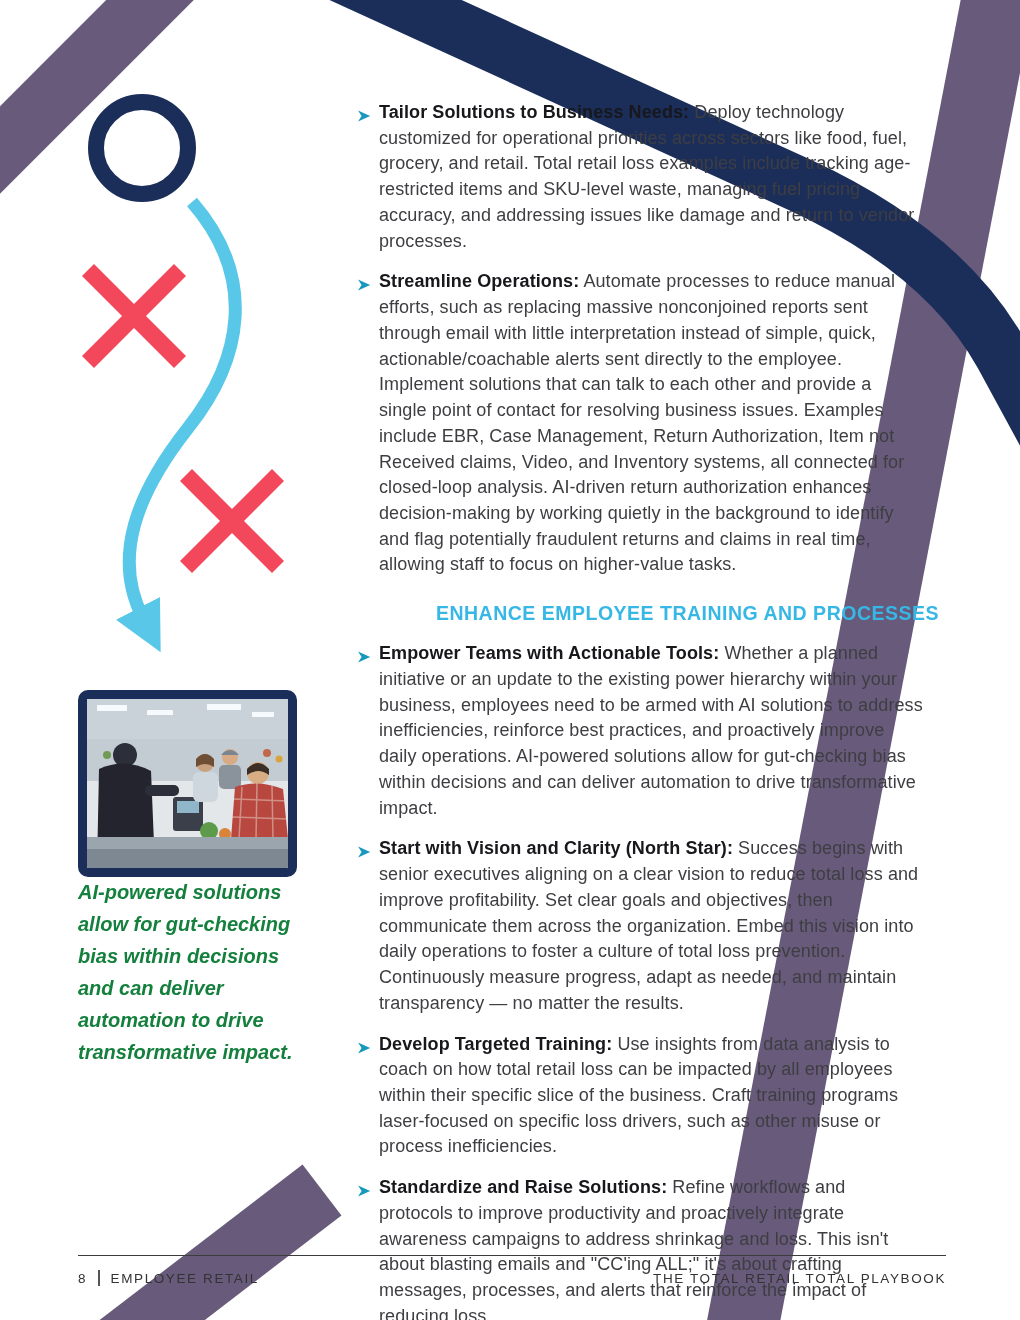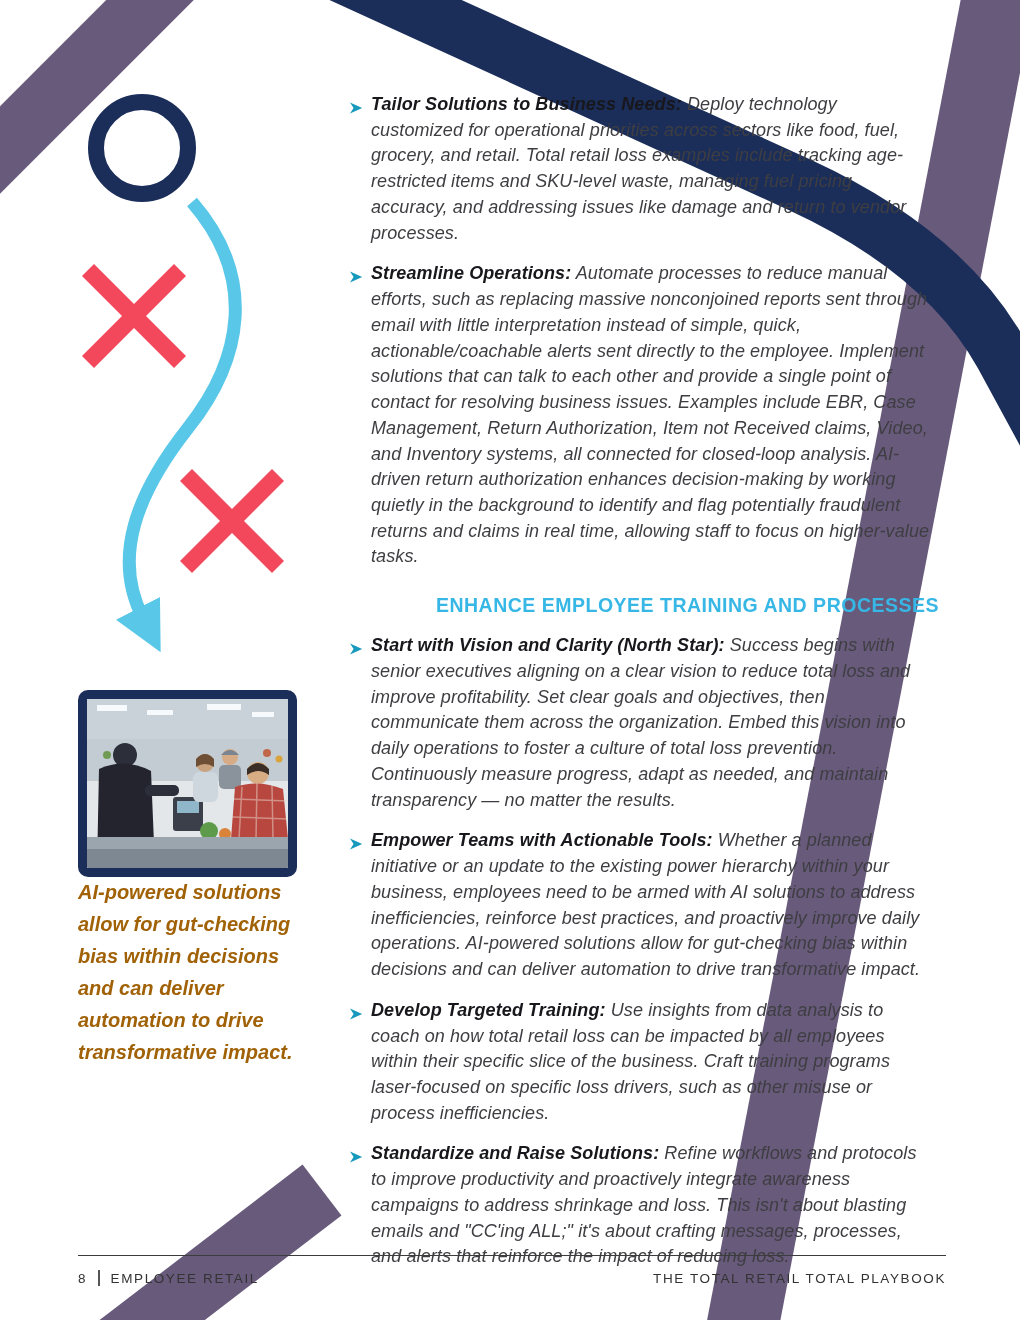--- a/index.html
+++ b/index.html
@@ -13,26 +13,26 @@
   
   .photo{
     position:absolute;left:78px;top:690px;width:219px;height:187px;
     border:9px solid #1b2e5a;border-radius:10px;box-sizing:border-box;
     overflow:hidden;background:#dde3e8;
   }
   .photo svg{display:block;width:100%;height:100%;}
   .caption{
     position:absolute;left:78px;top:876px;width:240px;margin:0;
     font-style:italic;font-weight:700;font-size:20px;line-height:1.6;
-    color:#a16207;
+    color:#15803d;
   }
 
   
   .main-col{position:absolute;left:341px;top:84px;width:598px;}
-  ul.bullets{list-style:none;margin:8px;padding:0;font-style:italic;}
+  ul.bullets{list-style:none;margin:16px;padding:0;}
   ul.bullets li{
     position:relative;padding-left:22px;margin:0 0 15px 0;
     font-size:18px;line-height:1.43;letter-spacing:.1px;color:#3e3e42;
   }
   ul.bullets li .lead{font-weight:700;color:#17171c;}
   .b-icon{position:absolute;left:0;top:5px;width:14px;height:14px;}
   h2.sec{
     margin:24px 0 16px 0;font-size:19.5px;letter-spacing:.5px;
     color:#36b7e5;font-weight:700;text-align:right;
   }
@@ -154,31 +154,31 @@
 
       <h2 class="sec">ENHANCE EMPLOYEE TRAINING AND PROCESSES</h2>
 
       <ul class="bullets">
         <li>
           <span class="b-icon">
             <svg width="14" height="14" viewBox="0 0 14 14">
                 <polygon points="1,1.5 13.2,7 1,12.5 4.6,7" fill="#1798bd"></polygon>
               </svg>
           </span>
+          <span class="lead">Empower Teams with Actionable Tools:</span>
+          <span>Whether a planned initiative or an update to the existing power hierarchy within your business, employees need to be armed with AI solutions to address inefficiencies, reinforce best practices, and proactively improve daily operations. AI-powered solutions allow for gut-checking bias within decisions and can deliver automation to drive transformative impact.</span>
+        </li>
+        <li>
+          <span class="b-icon">
+            <svg width="14" height="14" viewBox="0 0 14 14">
+                <polygon points="1,1.5 13.2,7 1,12.5 4.6,7" fill="#1798bd"></polygon>
+              </svg>
+          </span>
           <span class="lead">Start with Vision and Clarity (North Star):</span>
           <span>Success begins with senior executives aligning on a clear vision to reduce total loss and improve profitability. Set clear goals and objectives, then communicate them across the organization. Embed this vision into daily operations to foster a culture of total loss prevention. Continuously measure progress, adapt as needed, and maintain transparency — no matter the results.</span>
-        </li>
-        <li>
-          <span class="b-icon">
-            <svg width="14" height="14" viewBox="0 0 14 14">
-                <polygon points="1,1.5 13.2,7 1,12.5 4.6,7" fill="#1798bd"></polygon>
-              </svg>
-          </span>
-          <span class="lead">Empower Teams with Actionable Tools:</span>
-          <span>Whether a planned initiative or an update to the existing power hierarchy within your business, employees need to be armed with AI solutions to address inefficiencies, reinforce best practices, and proactively improve daily operations. AI-powered solutions allow for gut-checking bias within decisions and can deliver automation to drive transformative impact.</span>
         </li>
         <li>
           <span class="b-icon">
             <svg width="14" height="14" viewBox="0 0 14 14">
                 <polygon points="1,1.5 13.2,7 1,12.5 4.6,7" fill="#1798bd"></polygon>
               </svg>
           </span>
           <span class="lead">Develop Targeted Training:</span>
           <span>Use insights from data analysis to coach on how total retail loss can be impacted by all employees within their specific slice of the business.  Craft training programs laser-focused on specific loss drivers, such as other misuse or process inefficiencies.</span>
         </li>

